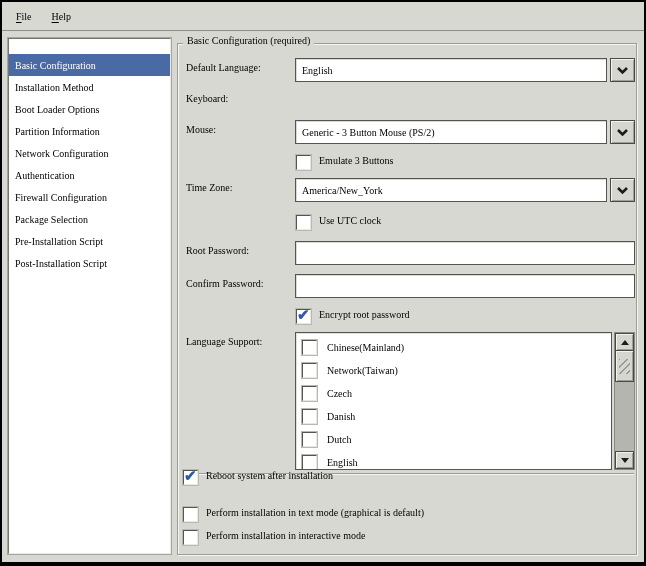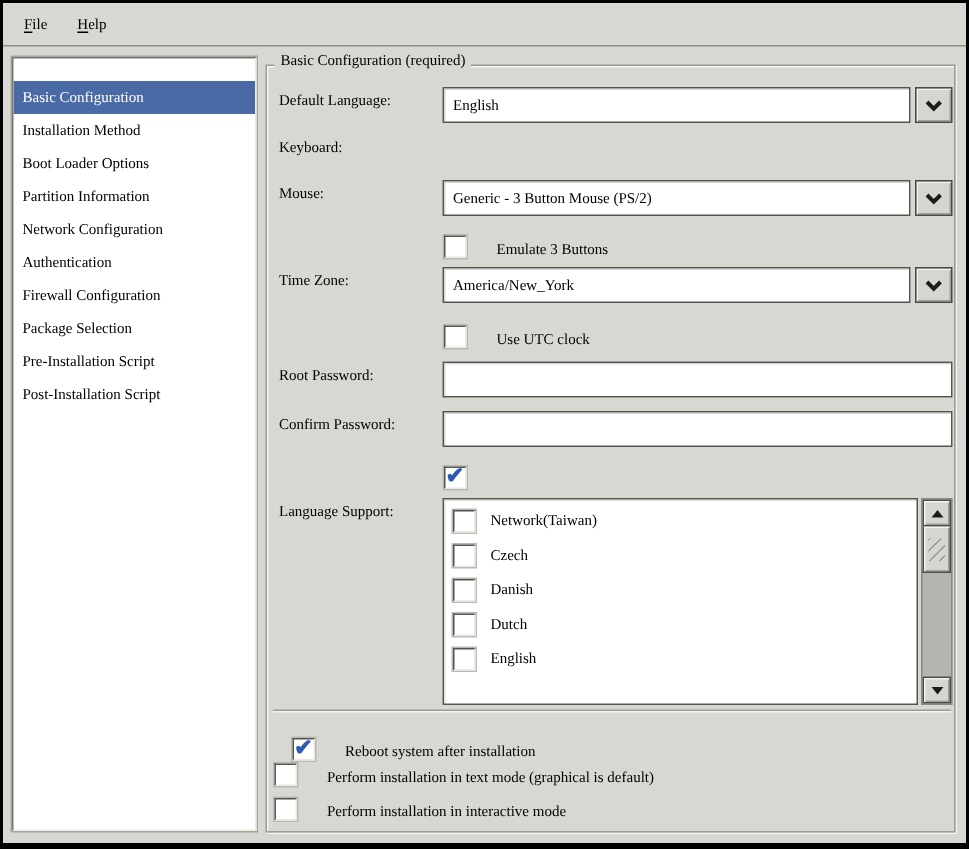--- a/index.html
+++ b/index.html
@@ -68,21 +68,21 @@
   }
   
   .entry{
     position:absolute;height:24px;width:340px;left:293px;
     background:#fff;border:1px solid #55554f;
     box-shadow:inset 1px 1px 0 rgba(0,0,0,.15);
     padding:0 6px;font:inherit;color:#000;outline:none;
   }
   
   .check-row{
-    position:absolute;display:flex;align-items:flex-end;gap:20px;
+    position:absolute;display:flex;align-items:flex-start;gap:8px;
     height:17px;white-space:nowrap;cursor:default;
   }
   .checkbox{
     position:relative;width:15px;height:15px;flex:0 0 15px;
     background:#fff;
     border:1px solid;border-color:#55554f #e8e8e3 #e8e8e3 #55554f;
     box-shadow:0 0 0 1px #b9b9b3;
   }
   .checkbox.checked::after{
     content:"✔";
@@ -230,25 +230,30 @@
   </div>
 
   <span class="form-label" style="left:184px;top:243px">Root Password:</span>
   <input class="entry" type="password" style="top: 239px;" value="">
 
   <span class="form-label" style="left:184px;top:276px">Confirm Password:</span>
   <input class="entry" type="password" style="top: 272px;" value="">
 
   <div class="check-row" style="left:294px;top:307px">
     <span class="checkbox checked"></span>
+    <span>Encrypt root password</span>
   </div>
 
   <span class="form-label" style="left:184px;top:334px">Language Support:</span>
   <div class="listwrap">
     <div class="list">
+        <div class="list-row">
+        <span class="checkbox"></span>
+        <span>Chinese(Mainland)</span>
+      </div>
         <div class="list-row">
         <span class="checkbox"></span>
         <span>Network(Taiwan)</span>
       </div>
         <div class="list-row">
         <span class="checkbox"></span>
         <span>Czech</span>
       </div>
         <div class="list-row">
         <span class="checkbox"></span>
@@ -271,21 +276,21 @@
       <div class="sb-spacer"></div>
       <div class="sb-btn">
           <span class="tri-down"></span>
         </div>
     </div>
   </div>
 
   <div class="hsep"></div>
 
   <div>
-      <div class="check-row" style="left: 181px; top: 488px; margin-left: 12px;">
+      <div class="check-row" style="left: 181px; top: 468px;">
       <span class="checkbox checked"></span>
       <span>Reboot system after installation</span>
     </div>
       <div class="check-row" style="left: 181px; top: 505px;">
       <span class="checkbox"></span>
       <span>Perform installation in text mode (graphical is default)</span>
     </div>
       <div class="check-row" style="left: 181px; top: 528px;">
       <span class="checkbox"></span>
       <span>Perform installation in interactive mode</span>

